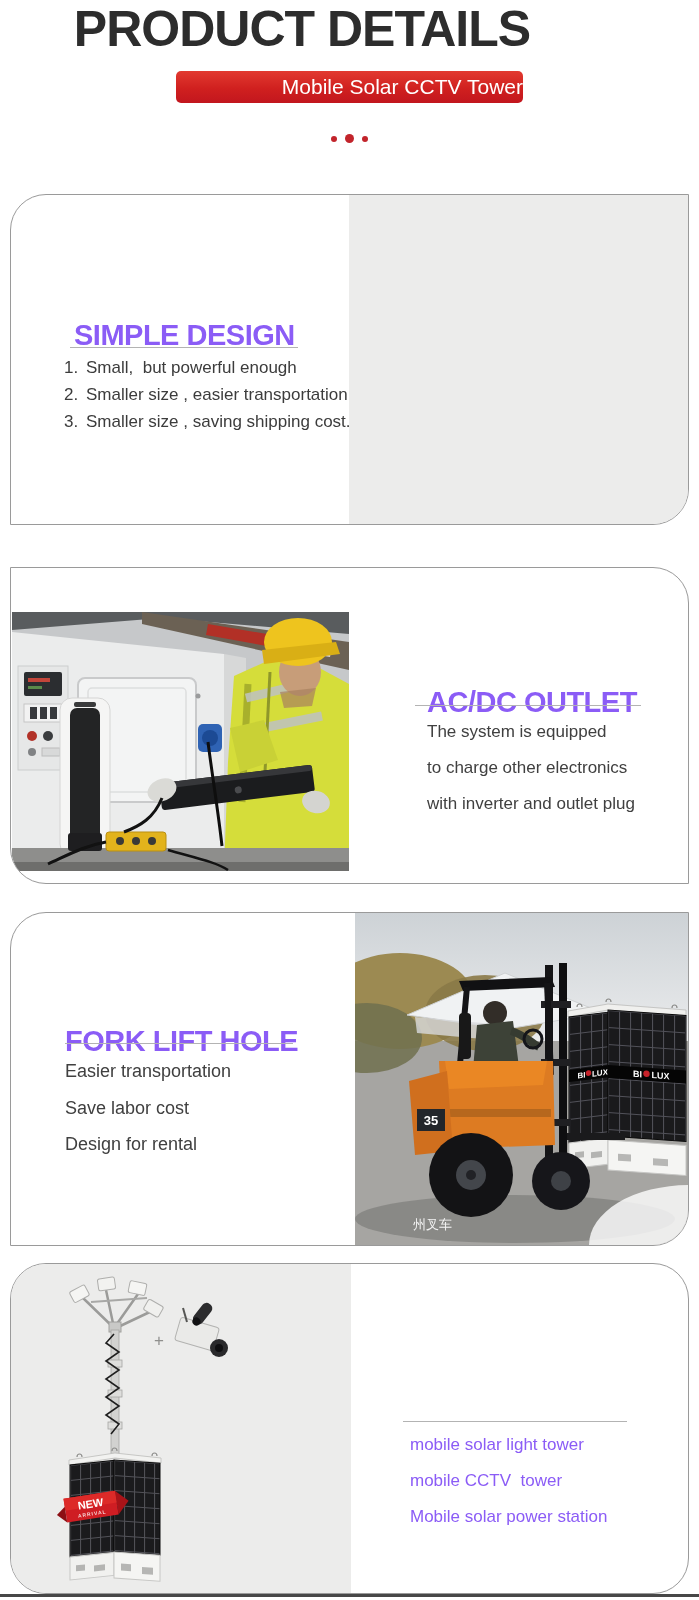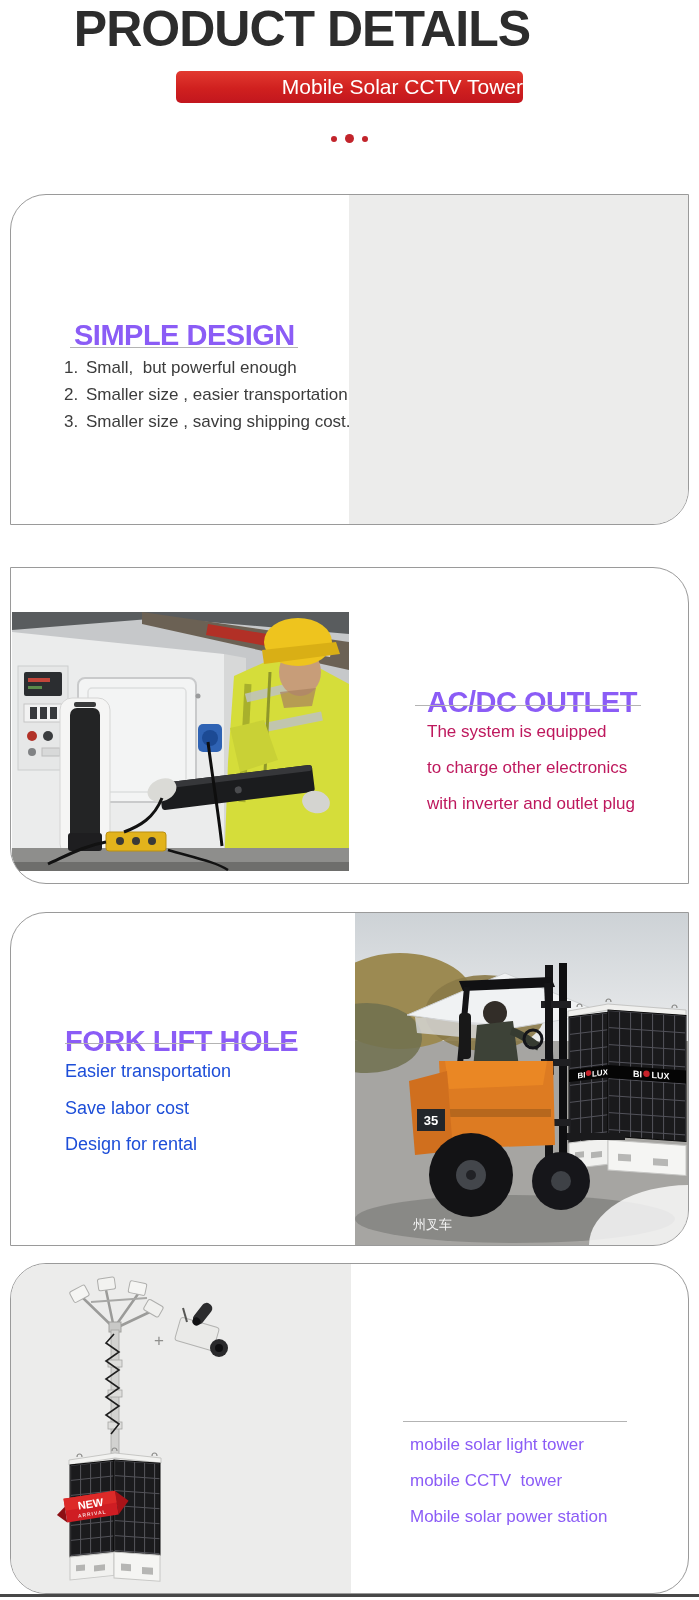--- a/index.html
+++ b/index.html
@@ -30,26 +30,26 @@
   .c1 .h2{left:63px;top:100px;}
   .c1 .rule{left:59px;top:152px;width:228px;}
   .numlist{position:absolute;left:53px;top:159px;}
   .nrow{display:flex;line-height:27px;font-size:17px;color:#3c3c3c;}
   .nrow .num{width:22px;flex:none;}
   .nrow .txt{white-space:pre;}
   
   .c2 .h2{left:416px;top:94px;}
   .c2 .rule{left:404px;top:137px;width:226px;}
   .blines2{position:absolute;left:416px;top:146px;}
-  .bline{line-height:36px;font-size:17px;color:#be185d;white-space:pre;}
+  .bline{line-height:36px;font-size:17px;color:#404040;white-space:pre;}
   
   .c3 .h2{left:54px;top:88px;}
   .c3 .rule{left:54px;top:130px;width:228px;}
   .blines3{position:absolute;left:54px;top:140px;}
-  .blines3 .bline{line-height:36.5px;font-size:18px;color:#1d4ed8;}
+  .blines3 .bline{line-height:36.5px;font-size:18px;color:#404040;}
   
   .c4 .h2{left:387px;top:120px;}
   .c4 .rule{left:392px;top:157px;width:224px;}
   .blines4{position:absolute;left:399px;top:163px;}
   .blines4 .bline{line-height:36px;font-size:17px;color:#8b5cf6;}
   .photo2{position:absolute;left:1px;top:44px;width:337px;height:259px;}
   .photo3{position:absolute;left:344px;top:0;width:334px;height:332px;}
   .product4{position:absolute;left:0;top:0;width:340px;height:329px;}
   .bottom-edge{position:absolute;top:1594px;left:0;width:699px;height:3px;background:#474747;}
   svg text{font-family:"Liberation Sans", sans-serif;}

